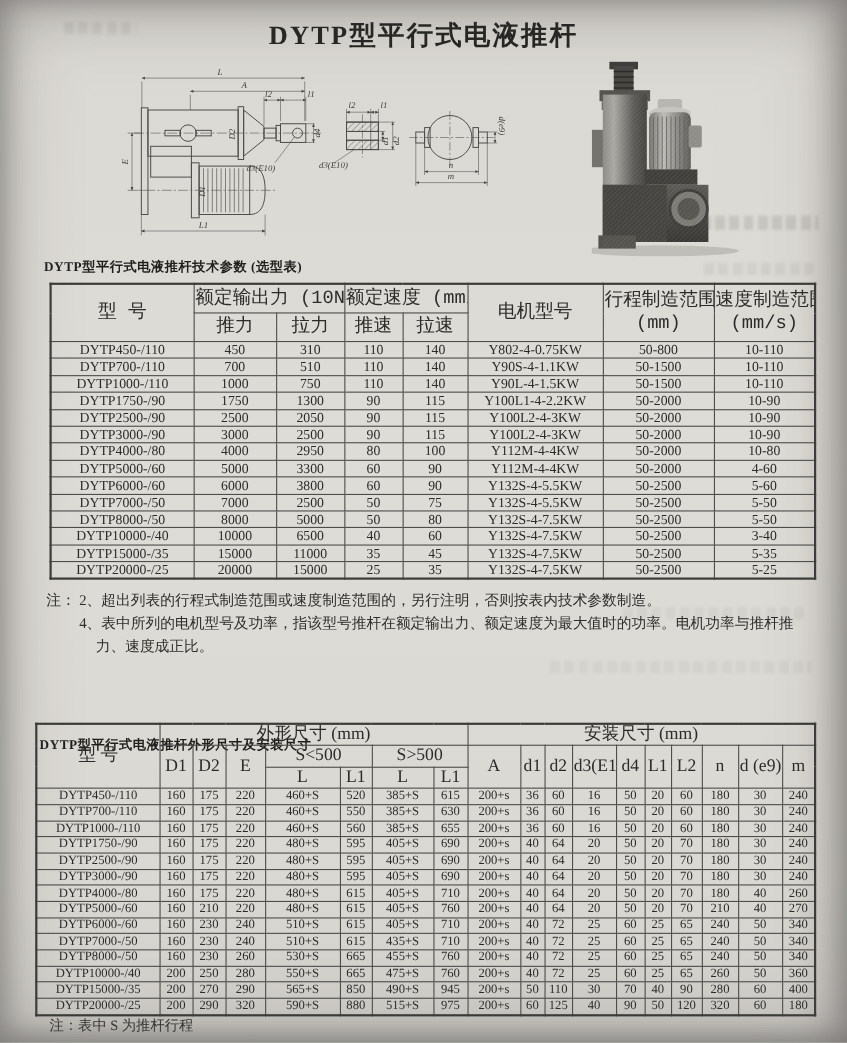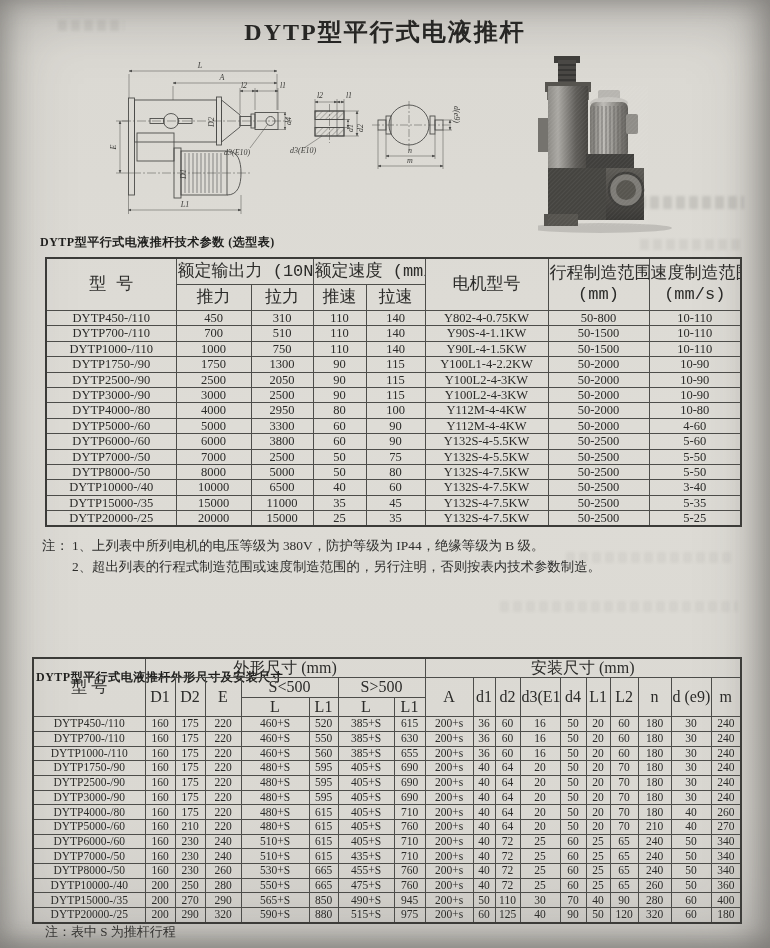--- a/index.html
+++ b/index.html
@@ -447,22 +447,22 @@
           <td>35</td>
           <td>Y132S-4-7.5KW</td>
           <td>50-2500</td>
           <td>5-25</td>
         </tr>
       </tbody>
   </table>
 
   <div class="notes">
     <span class="notes-prefix">注：</span>
-    <div class="note-item">1、上列表中所列电机的电压等级为 380V，防护等级为 IP44，绝缘等级为 B 级。</div>
     <div class="note-item">2、超出列表的行程式制造范围或速度制造范围的，另行注明，否则按表内技术参数制造。</div>
+    <div class="note-item">4、表中所列的电机型号及功率，指该型号推杆在额定输出力、额定速度为最大值时的功率。电机功率与推杆推力、速度成正比。</div>
   </div>
 
   <div class="sec-heading" id="sec2-heading">DYTP型平行式电液推杆外形尺寸及安装尺寸</div>
 
   <table class="t2">
     <colgroup>
       <col style="width:112px">
         <col style="width:30px">
         <col style="width:30px">
         <col style="width:36px">

